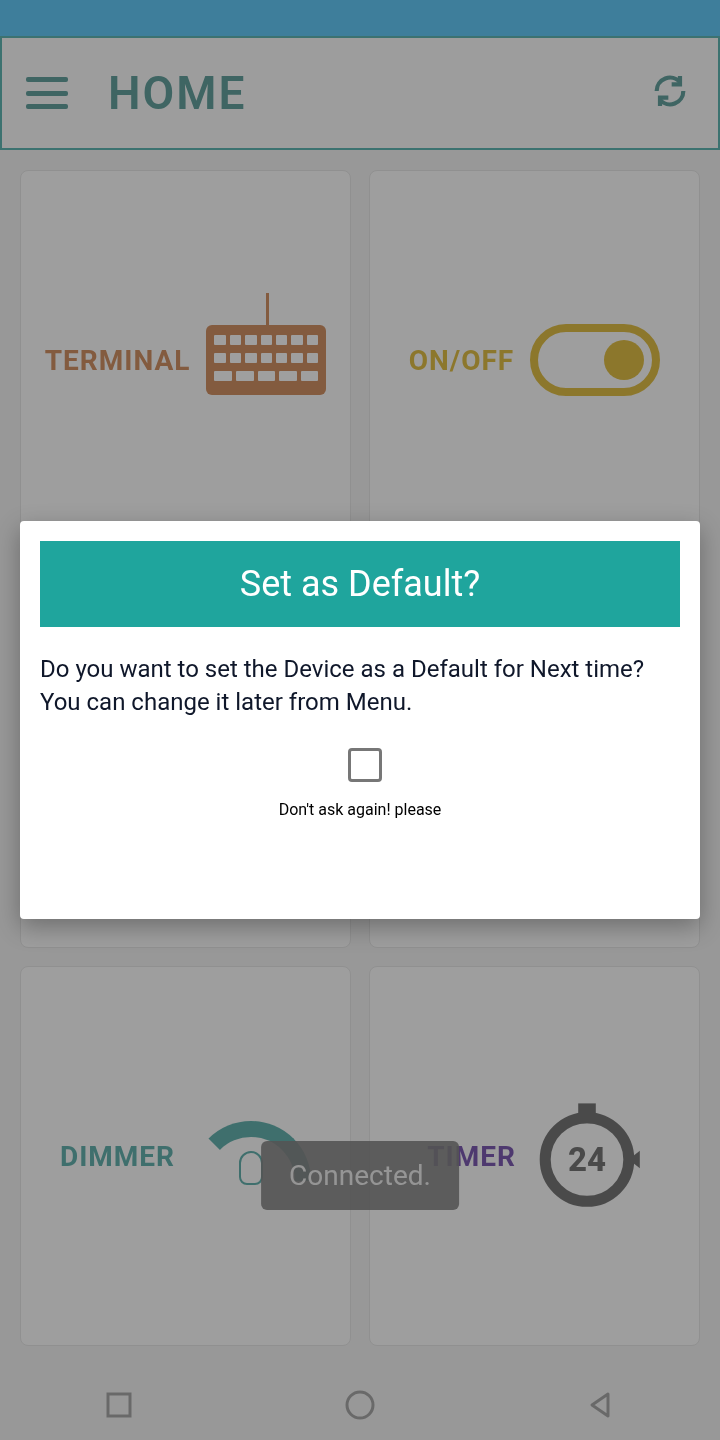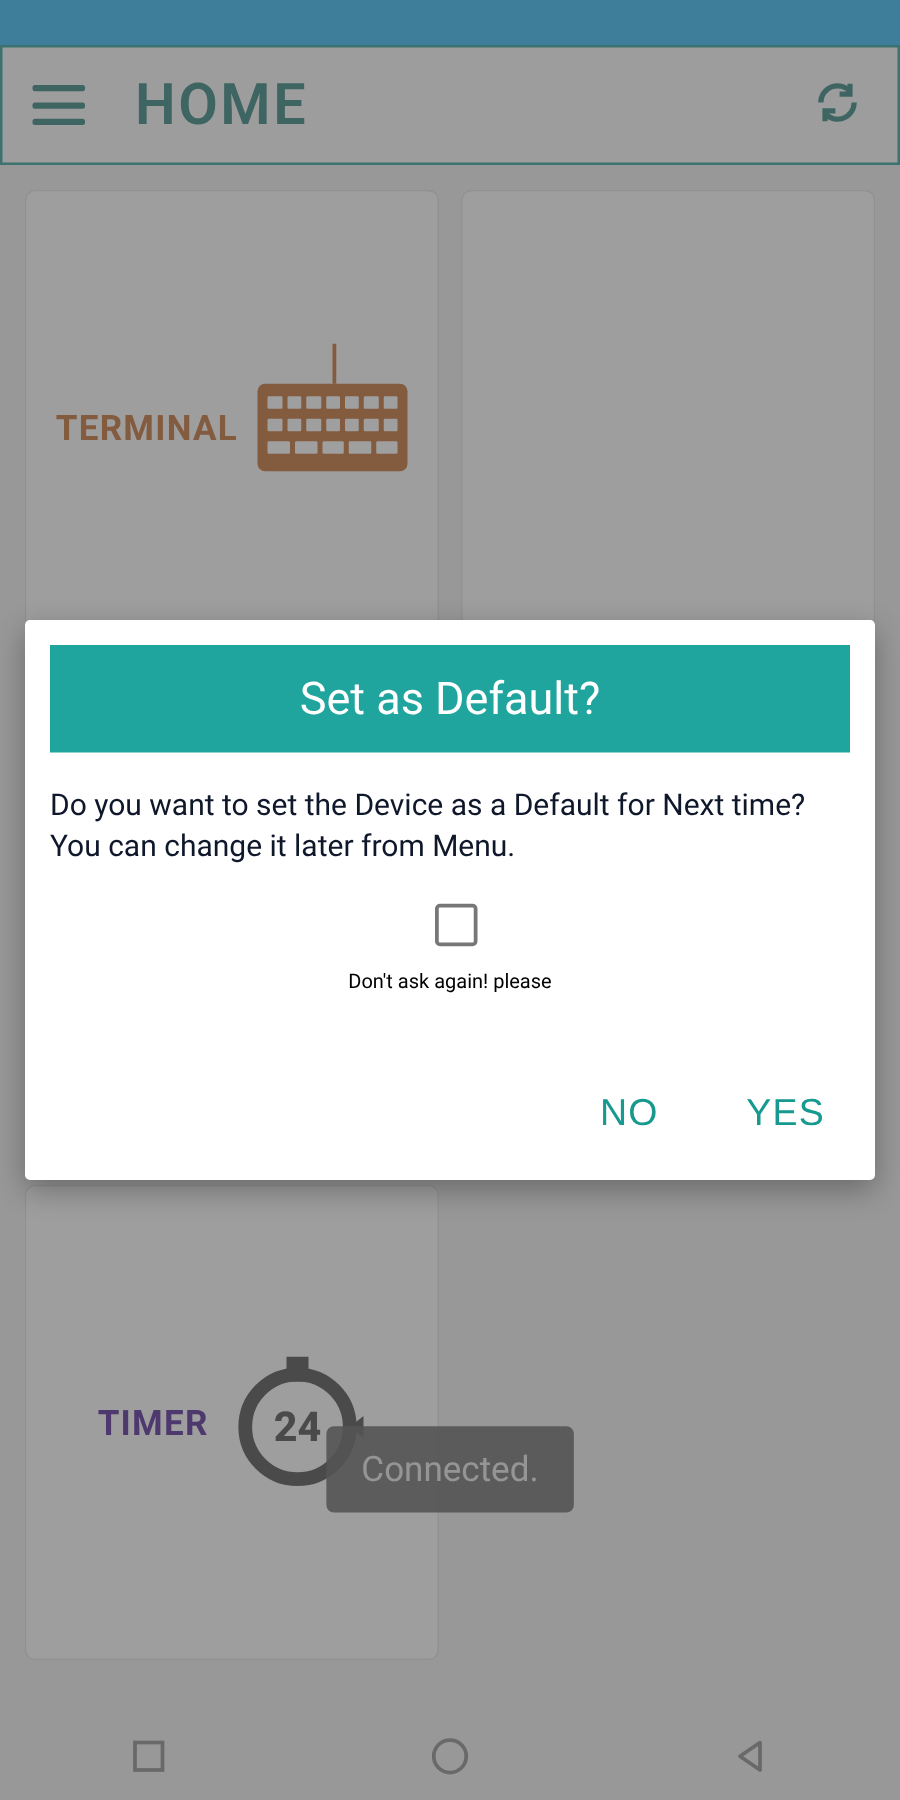--- a/index.html
+++ b/index.html
@@ -2,21 +2,21 @@
 <html><head>
 <meta charset="utf-8">
 <style>
   * { box-sizing: border-box; margin: 0; padding: 0; }
   html, body { width: 720px; height: 1440px; overflow: hidden; font-family: Roboto, Arial, sans-serif; }
   body { position: relative; background: #f0f0f0; }
 
   .status-bar { height: 36px; background: #29b6f6; }
 
   .app-bar {
-    height: 96px; background: #fafafa; border: 2px solid #259c97;
+    height: 114px; background: #fafafa; border: 2px solid #259c97;
     display: flex; align-items: center; padding: 0 24px; gap: 40px;
     position: relative;
   }
   .hamburger { width: 42px; height: 32px; display:flex; flex-direction:column; justify-content:space-between; }
   .hamburger span { height: 5px; background:#2a7e7a; border-radius:2px; }
   .app-title { color:#2a7e7a; font-size:46px; font-weight:600; letter-spacing:2px; }
   .refresh-icon { position:absolute; right:28px; top:50%; transform:translateY(-50%); }
 
   .grid {
     padding: 20px 20px 80px 20px;
@@ -120,20 +120,24 @@
       <div class="row r3">
           <span></span>
           <span></span>
           <span></span>
           <span></span>
           <span></span>
         </div>
     </div>
   </div>
 
+  <div class="card card-onoff">
+    <div class="label">ON/OFF</div>
+    <div class="toggle-icon"></div>
+  </div>
 
   <div class="card"></div>
   <div class="card"></div>
 
   <div class="card card-dimmer">
     <div class="label">DIMMER</div>
     <div class="dimmer-icon">
       <div class="dimmer-arc"></div>
       <div class="bulb"></div>
     </div>
@@ -168,18 +172,14 @@
 <div class="toast">Connected.</div>
 
 <div class="overlay">
   <div class="dialog">
     <div class="dialog-header">Set as Default?</div>
     <div class="dialog-body">Do you want to set the Device as a Default for Next time? You can change it later from Menu.</div>
     <div class="check-row">
       <div class="checkbox"></div>
       <div>Don't ask again! please</div>
     </div>
-    <div class="dialog-actions">
-      <button>NO</button>
-      <button>YES</button>
-    </div>
   </div>
 </div>
 
 </body></html>

